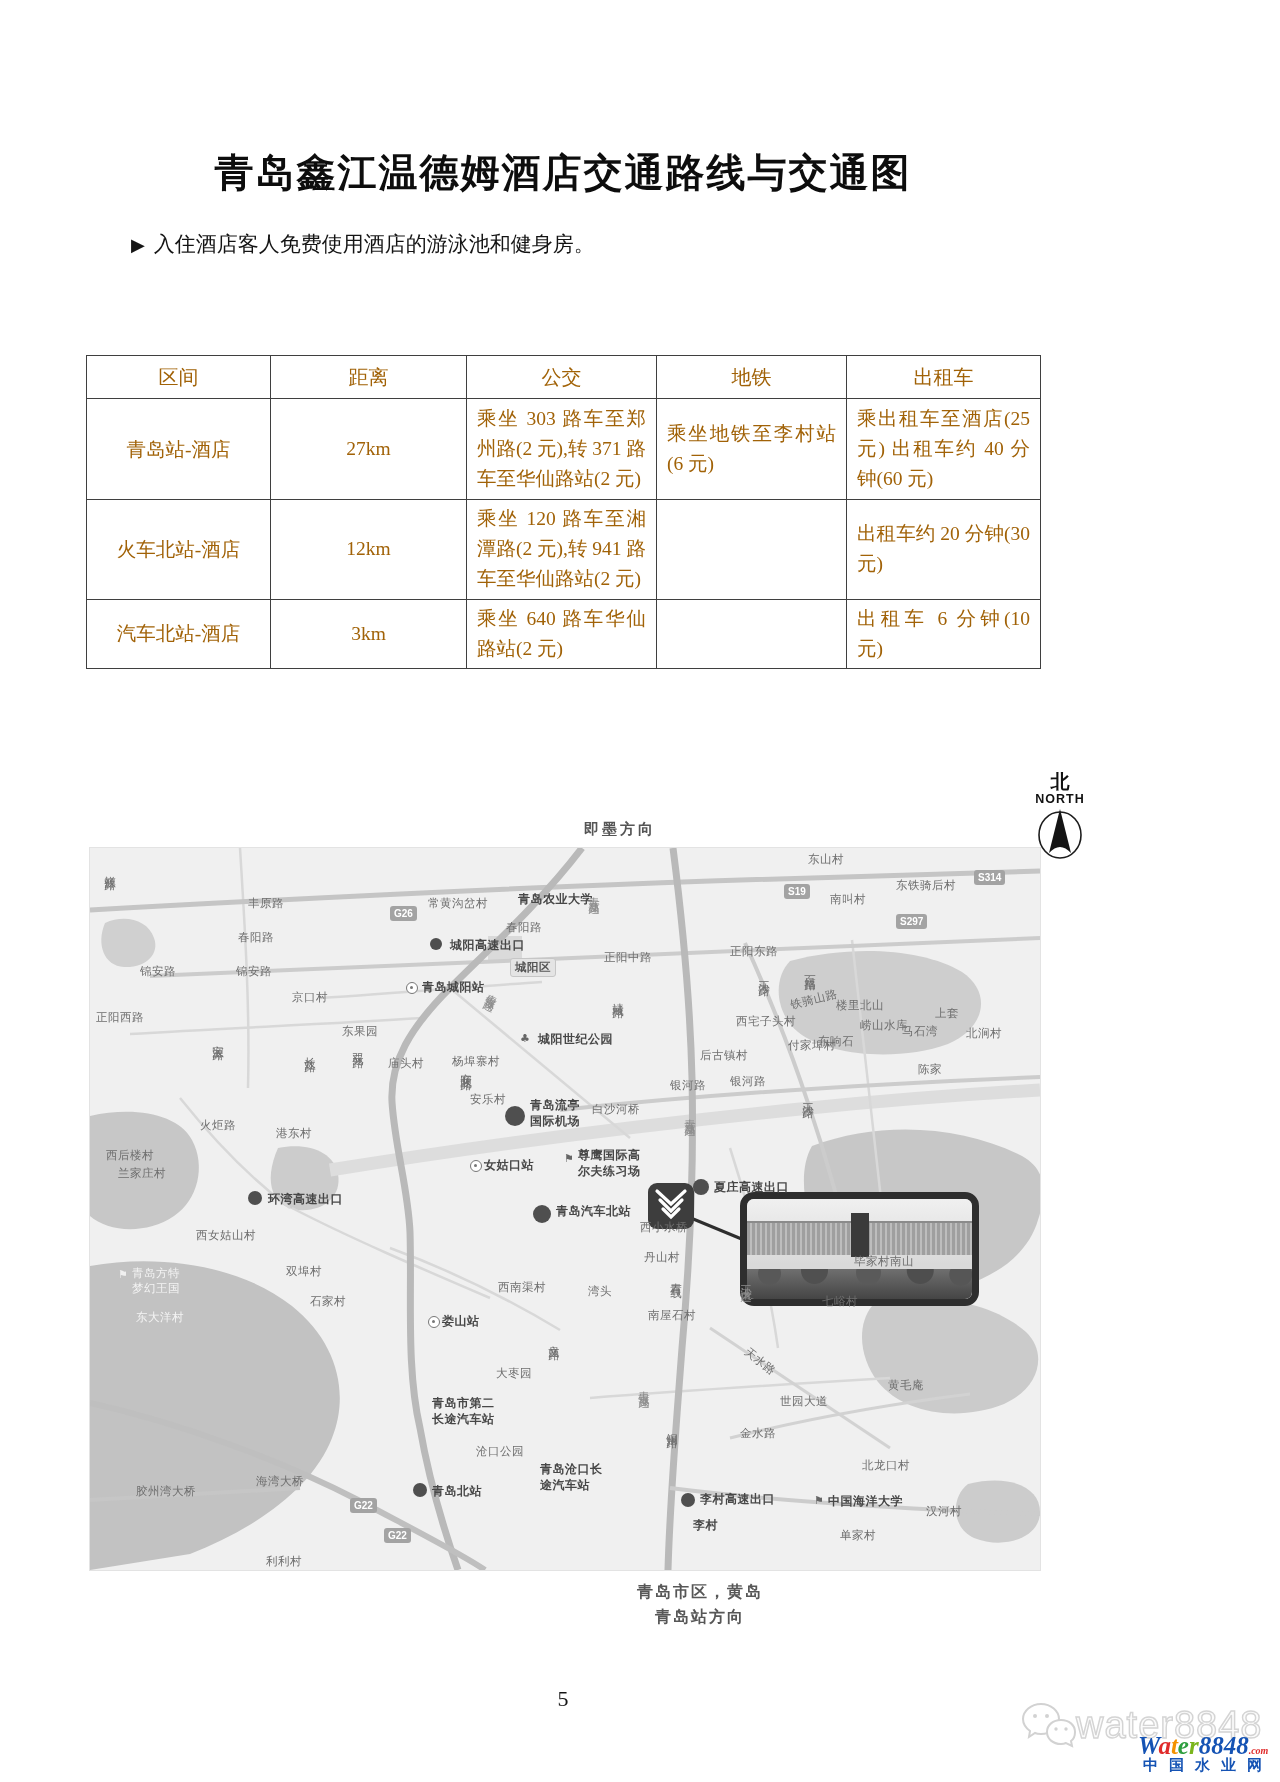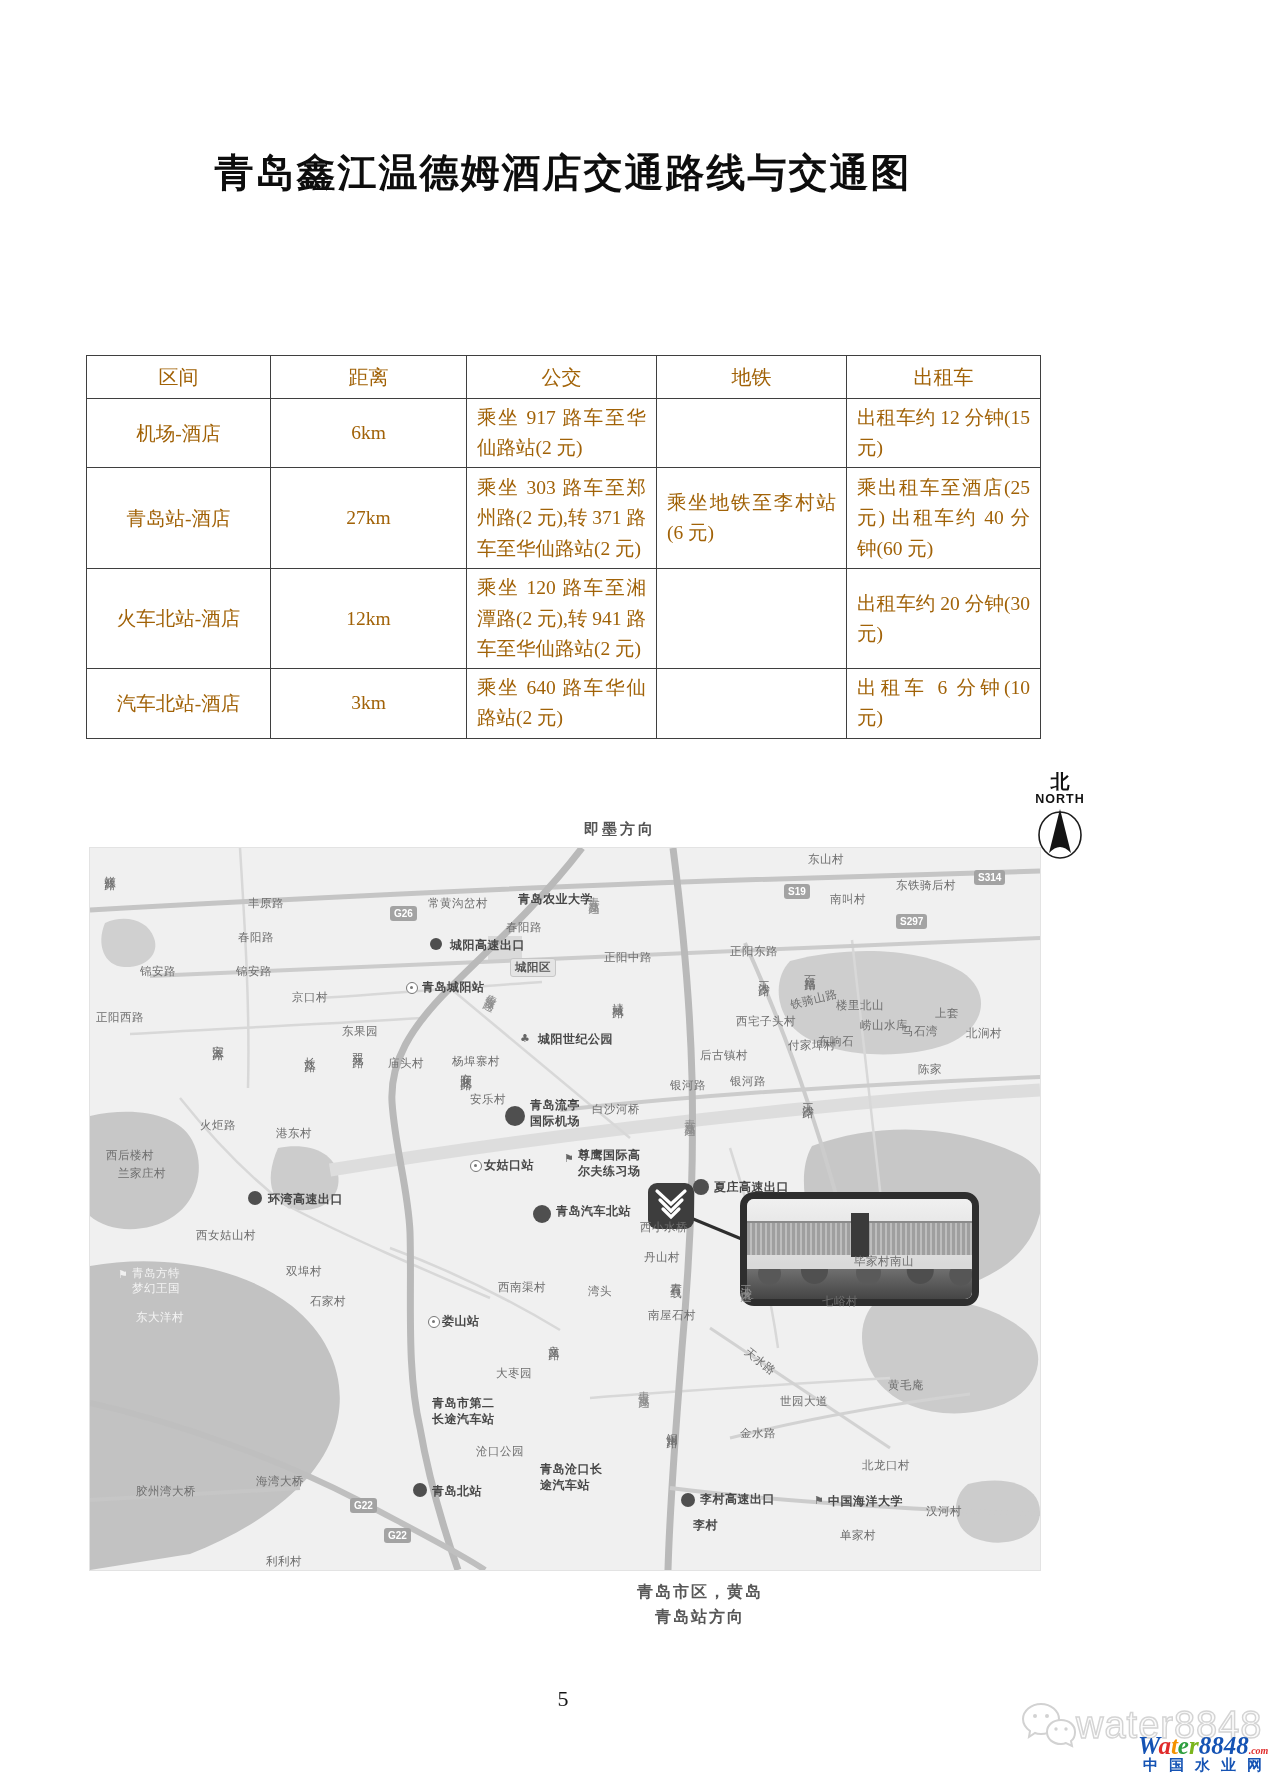--- a/index.html
+++ b/index.html
@@ -85,44 +85,38 @@
   .wm-logo .sm{font-size:10px;}
   .wm-cn{position:absolute;left:1143px;top:1756px;font:bold 15px "Liberation Sans",sans-serif;
          color:#1553b4;letter-spacing:11px;white-space:nowrap;}
 </style>
 </head>
 <body>
 
 <div class="title">青岛鑫江温德姆酒店交通路线与交通图</div>
 
 <div class="bullets">
+  <div class="bullet"><span class="tri">▶</span><span>入住酒店客人免费使用酒店的游泳池和健身房。</span></div>
 </div>
 
 <table class="tt">
   <colgroup>
       <col style="width:184px">
       <col style="width:196px">
       <col style="width:190px">
       <col style="width:190px">
       <col style="width:194px">
     </colgroup>
   <tbody>
       <tr>
     <th>区间</th>
     <th>距离</th>
     <th>公交</th>
     <th>地铁</th>
     <th>出租车</th>
-  </tr>
-  <tr class="r1">
-    <td class="c">机场-酒店</td>
-    <td class="c">6km</td>
-    <td class="j">乘坐 917 路车至华仙路站(2 元)</td>
-    <td class="j"></td>
-    <td class="j">出租车约 12 分钟(15 元)</td>
   </tr>
   <tr class="r2">
     <td class="c">青岛站-酒店</td>
     <td class="c">27km</td>
     <td class="j">乘坐 303 路车至郑州路(2 元),转 371 路车至华仙路站(2 元)</td>
     <td class="j">乘坐地铁至李村站(6 元)</td>
     <td class="j">乘出租车至酒店(25 元) 出租车约 40 分钟(60 元)</td>
   </tr>
   <tr class="r3">
     <td class="c">火车北站-酒店</td>

